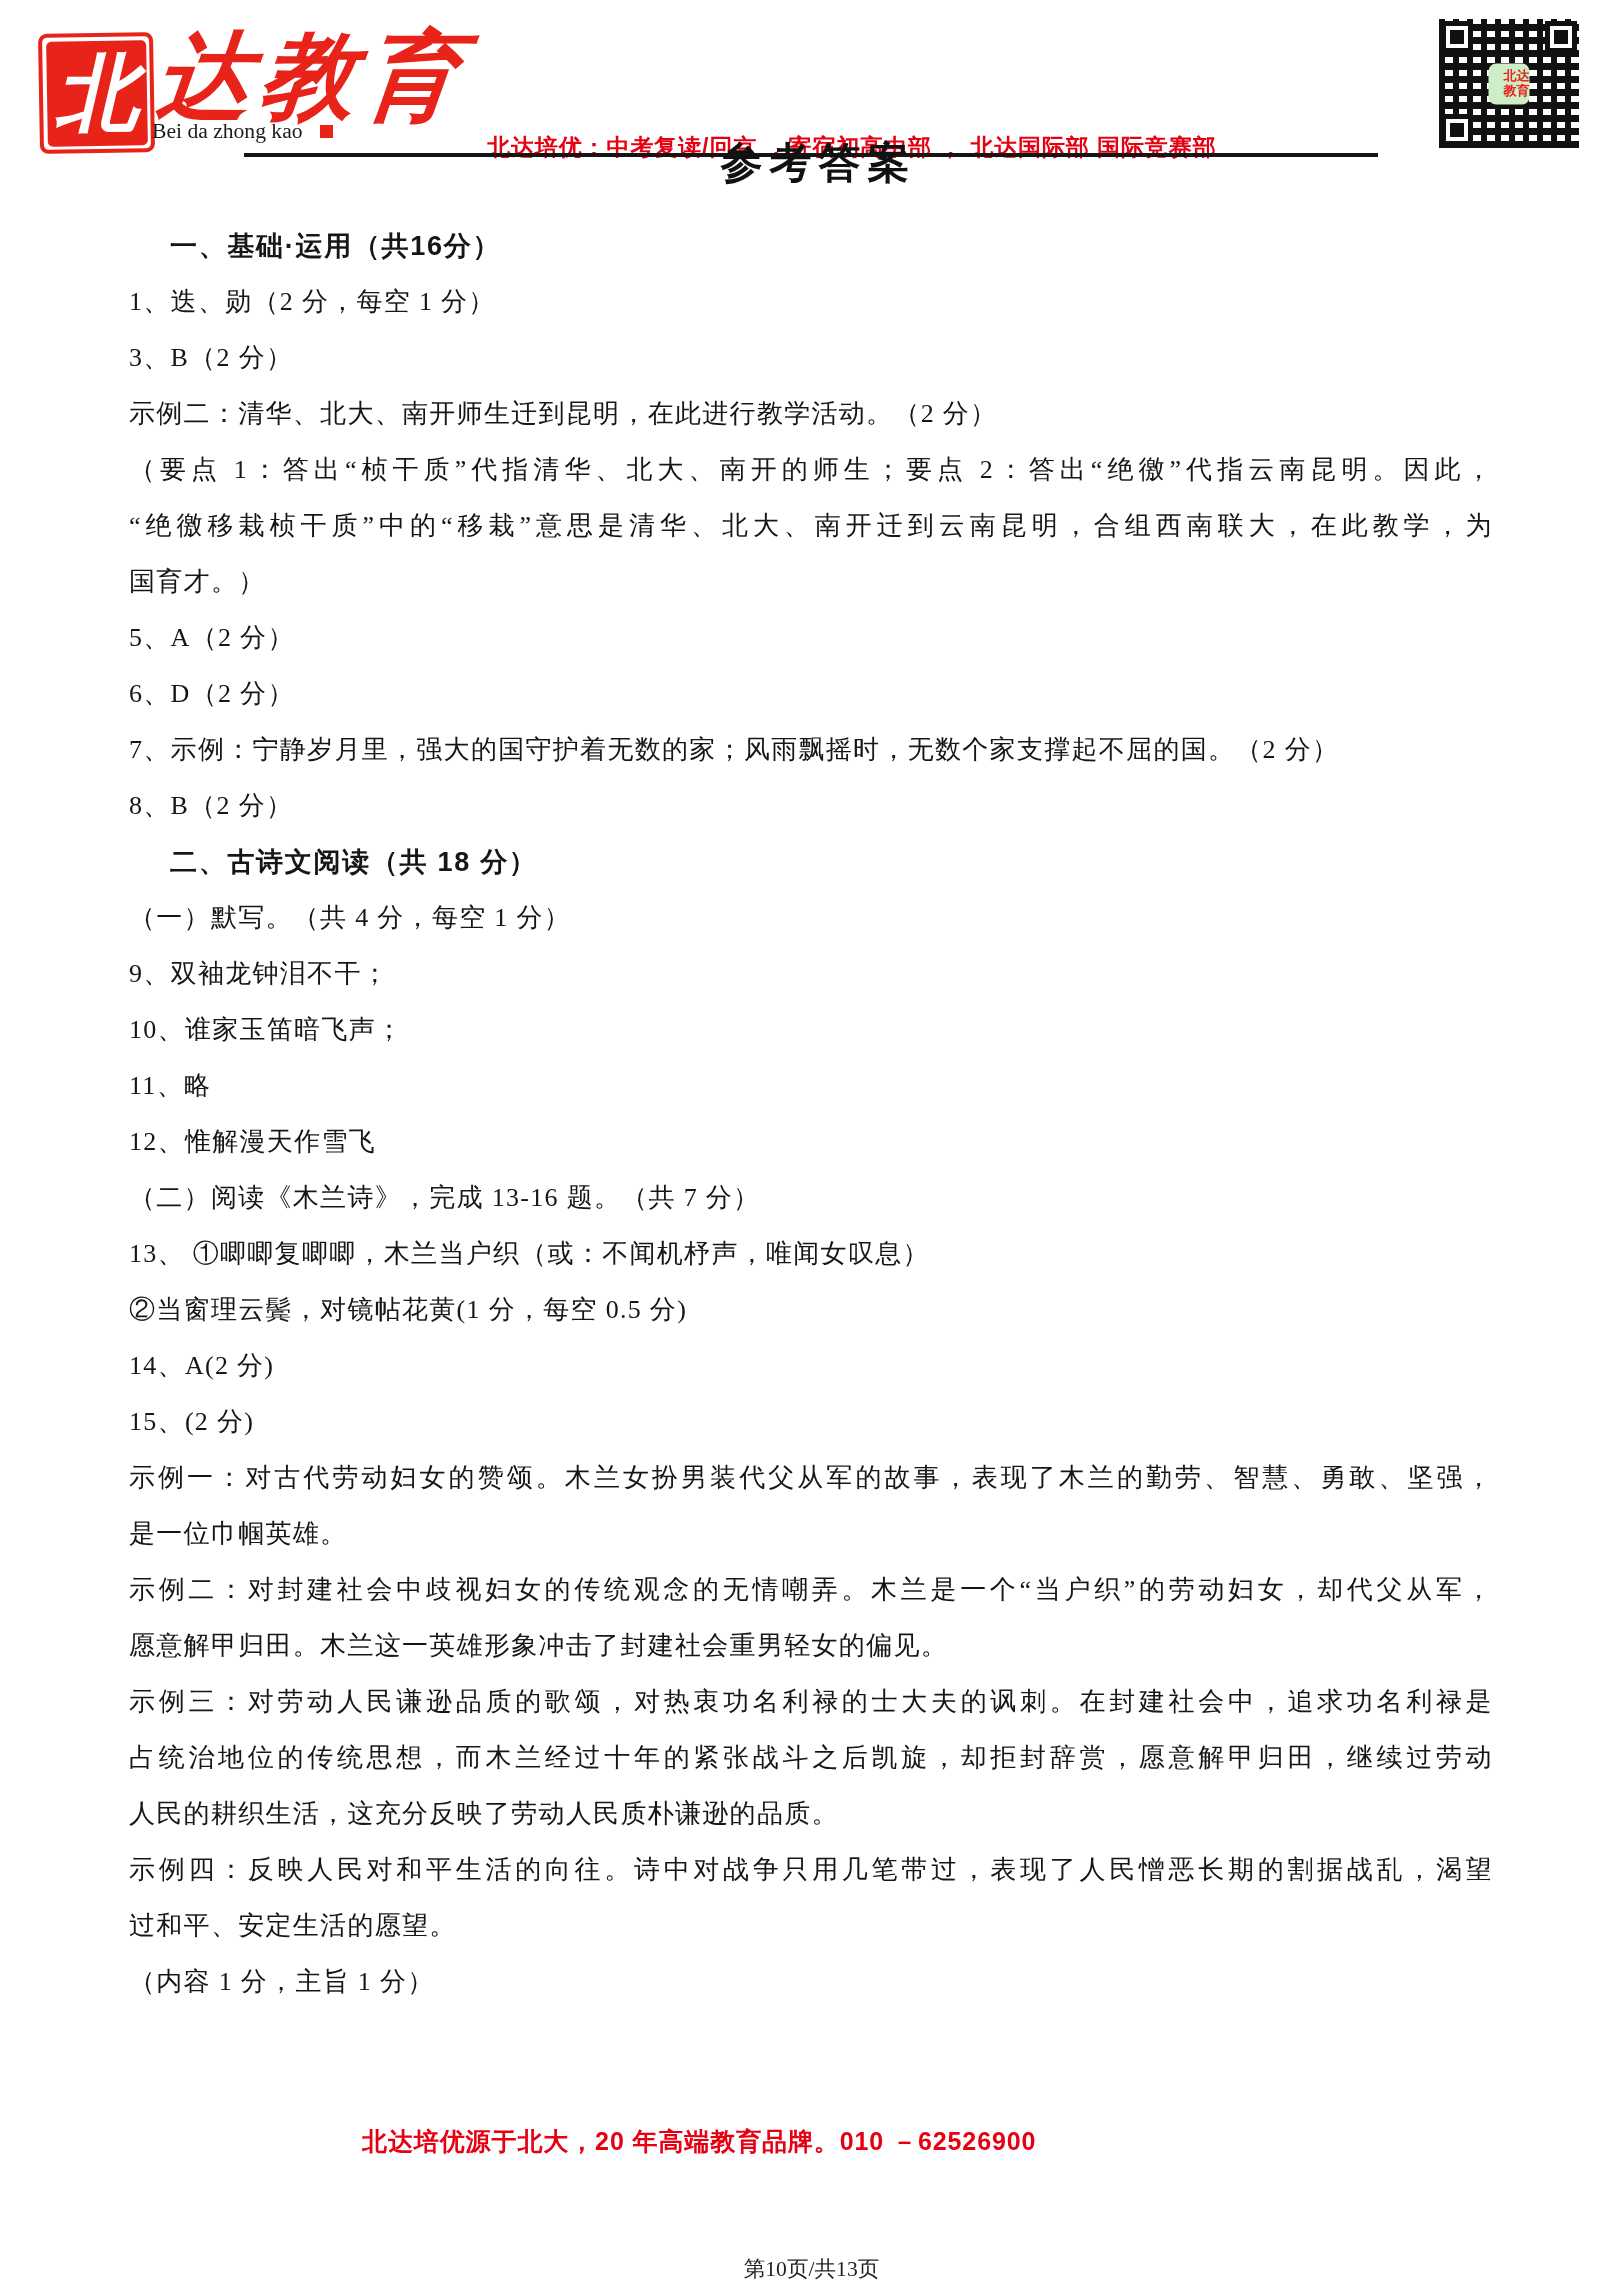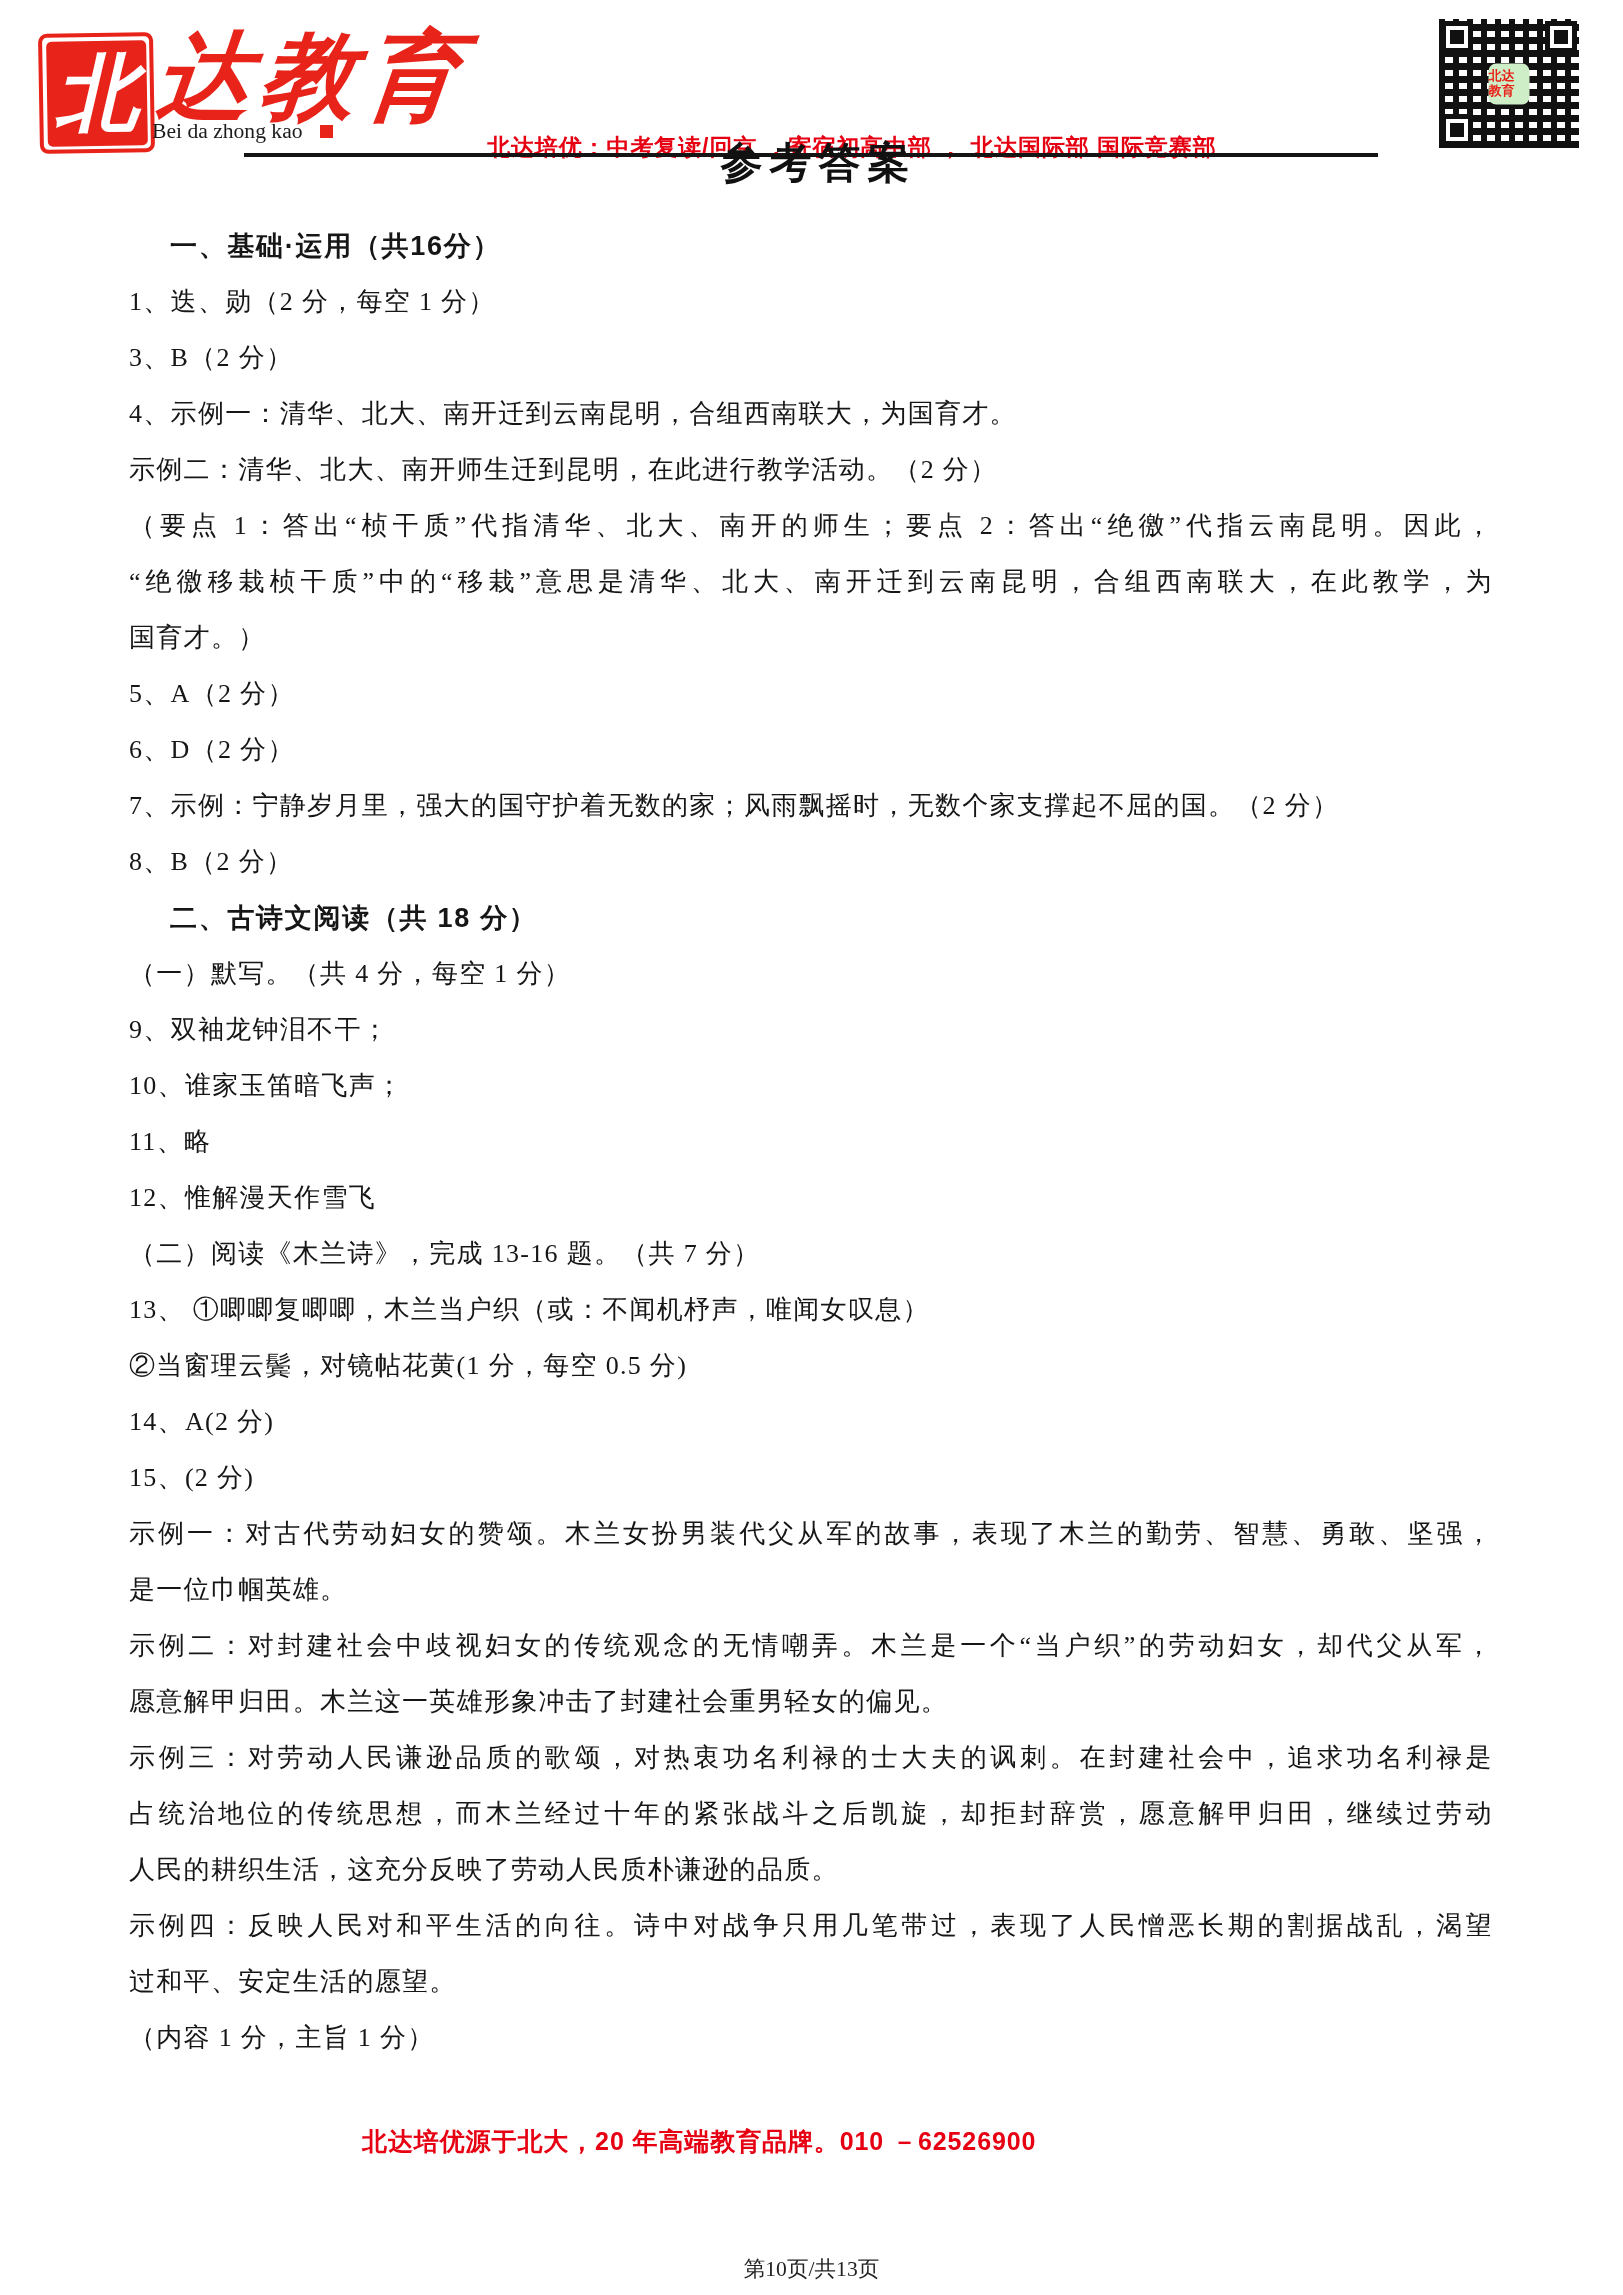--- a/index.html
+++ b/index.html
@@ -51,21 +51,21 @@
     background-image:
       repeating-linear-gradient(0deg,#111 0 7px,rgba(255,255,255,0) 7px 13px),
       repeating-linear-gradient(90deg,#111 0 6px,#fff 6px 14px);
   }
   .qf{position:absolute;width:22.4px;height:22.4px;border:5.2px solid #111;background:#fff;}
   .qf::after{content:"";position:absolute;left:4.3px;top:4.3px;width:14px;height:14px;background:#111;}
   .qf.tl{left:1.7px;top:1.7px}.qf.tr{right:1.7px;top:1.7px}.qf.bl{left:1.7px;bottom:1.7px}
   .qr-center{
     position:absolute;left:50%;top:50%;transform:translate(-50%,-50%);
     width:41px;height:41px;background:#cdeec6;border-radius:7.8px;
-    display:flex;flex-direction:column;align-items:flex-start;justify-content:center;
+    display:flex;flex-direction:column;align-items:flex-end;justify-content:center;
     font-size:13px;line-height:1.15;font-weight:bold;color:#e8231a;
     font-family:"DejaVu Serif",serif;
   }
   
   .content{
     position:absolute;left:129px;top:218px;width:1363px;
   }
   .line{
     height:56px;line-height:56px;font-size:26px;letter-spacing:1.3px;
     white-space:nowrap;overflow:visible;
@@ -112,21 +112,20 @@
     </div>
   </div>
 
   <div class="header-rule"></div>
   <h1 class="page-title">参考答案</h1>
 
   <div class="content">
     <div class="line heading">一、基础·运用（共16分）</div>
     <div class="line">1、迭、勋（2 分，每空 1 分）</div>
     <div class="line">3、B（2 分）</div>
-    <div class="line">4、示例一：清华、北大、南开迁到云南昆明，合组西南联大，为国育才。</div>
     <div class="line">示例二：清华、北大、南开师生迁到昆明，在此进行教学活动。（2 分）</div>
     <div class="line fill">（要点 1：答出“桢干质”代指清华、北大、南开的师生；要点 2：答出“绝徼”代指云南昆明。因此，</div>
     <div class="line fill">“绝徼移栽桢干质”中的“移栽”意思是清华、北大、南开迁到云南昆明，合组西南联大，在此教学，为</div>
     <div class="line">国育才。）</div>
     <div class="line">5、A（2 分）</div>
     <div class="line">6、D（2 分）</div>
     <div class="line">7、示例：宁静岁月里，强大的国守护着无数的家；风雨飘摇时，无数个家支撑起不屈的国。（2 分）</div>
     <div class="line">8、B（2 分）</div>
     <div class="line heading">二、古诗文阅读（共 18 分）</div>
     <div class="line">（一）默写。（共 4 分，每空 1 分）</div>

